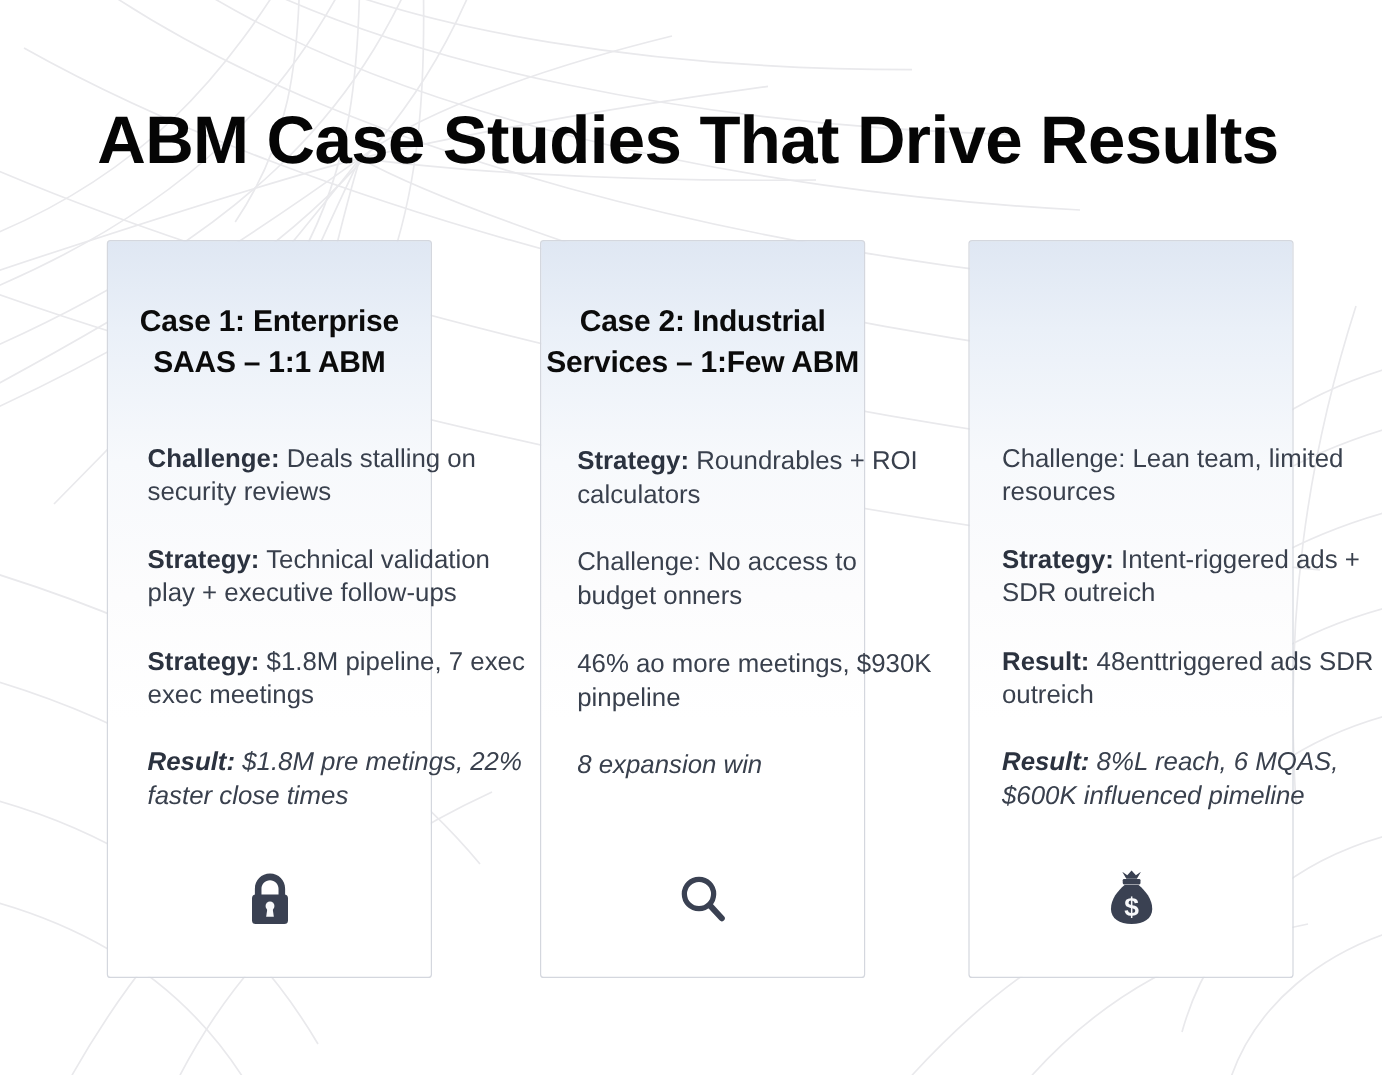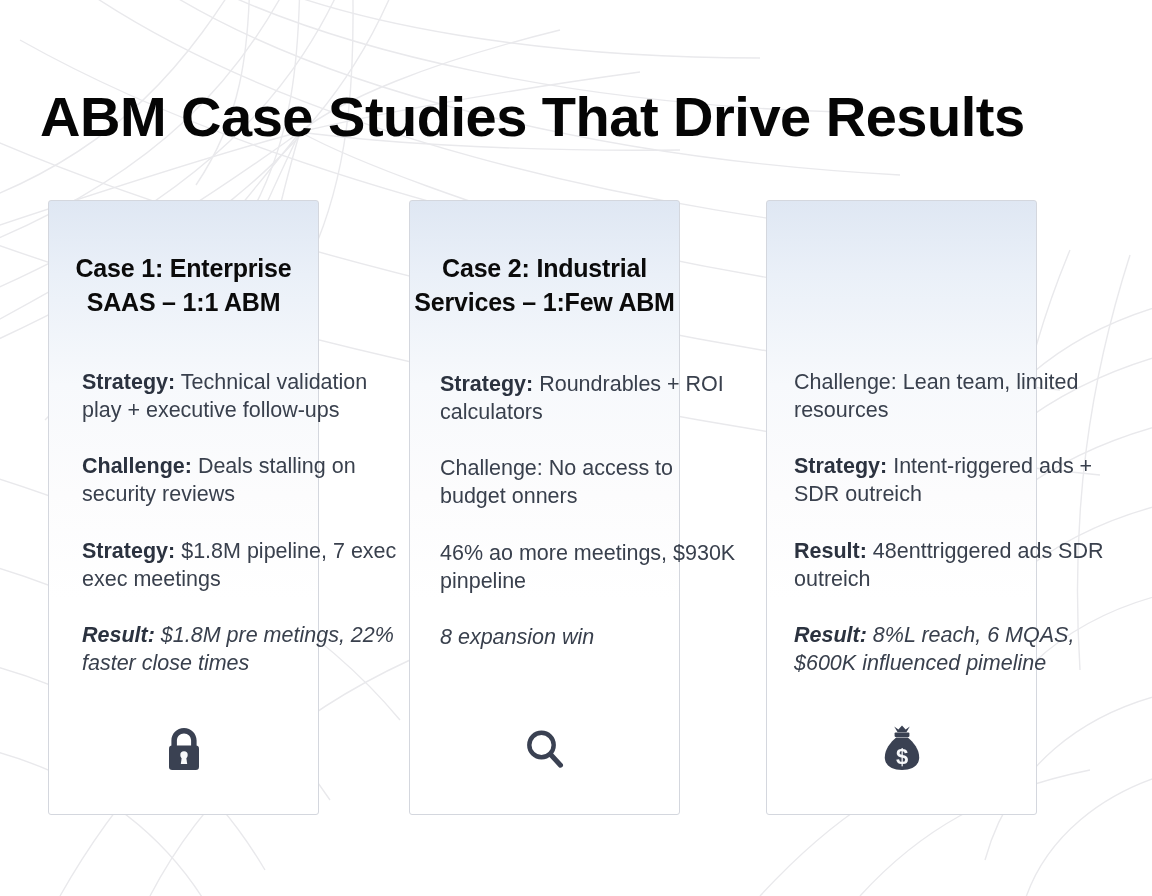--- a/index.html
+++ b/index.html
@@ -24,20 +24,21 @@
     width: 1152px;
     height: 896px;
     z-index: 0;
     pointer-events: none;
   }
 
   #slide {
     position: absolute;
     inset: 0;
     z-index: 1;
+    margin-left: 41px;
   }
 
   
   #page-title {
     position: absolute;
     left: 40px;
     top: 84px;
     font-size: 56px;
     font-weight: 700;
     letter-spacing: -0.5px;
@@ -173,24 +174,24 @@
 <div id="slide">
 
   <h1 id="page-title">ABM Case Studies That Drive Results</h1>
 
   <section class="card" id="card-1">
     <h2 class="card-title">Case 1: Enterprise
 SAAS – 1:1 ABM</h2>
 
     <div class="card-body">
       <p class="blk">
+        <b>Challenge:</b><span> Deals stalling on security reviews</span>
+      </p>
+      <p class="blk">
         <b>Strategy:</b><span> Technical validation play + executive follow-ups</span>
-      </p>
-      <p class="blk">
-        <b>Challenge:</b><span> Deals stalling on security reviews</span>
       </p>
       <p class="blk">
         <b>Strategy:</b><span> $1.8M pipeline, 7 exec exec meetings</span>
       </p>
       <p class="blk">
         <b>Result:</b><span> $1.8M pre metings, 22% faster close times</span>
       </p>
     </div>
 
     <div class="card-icon">

